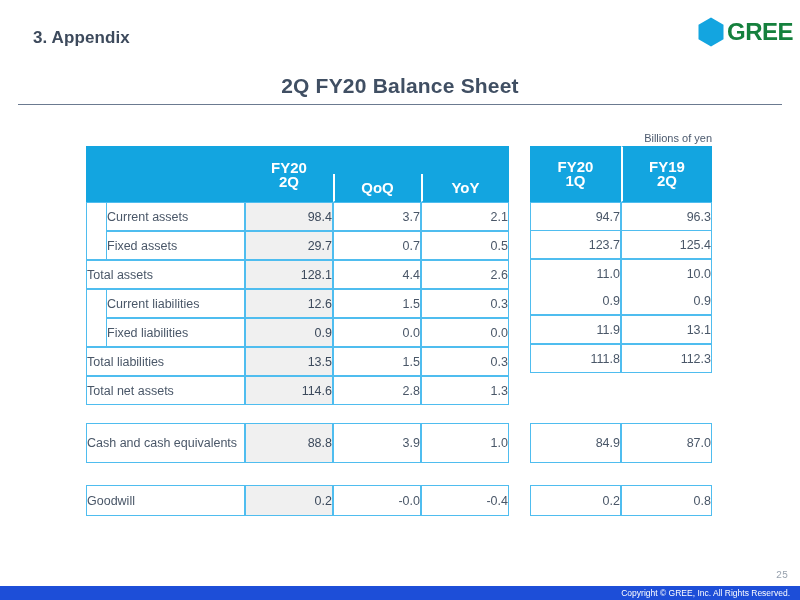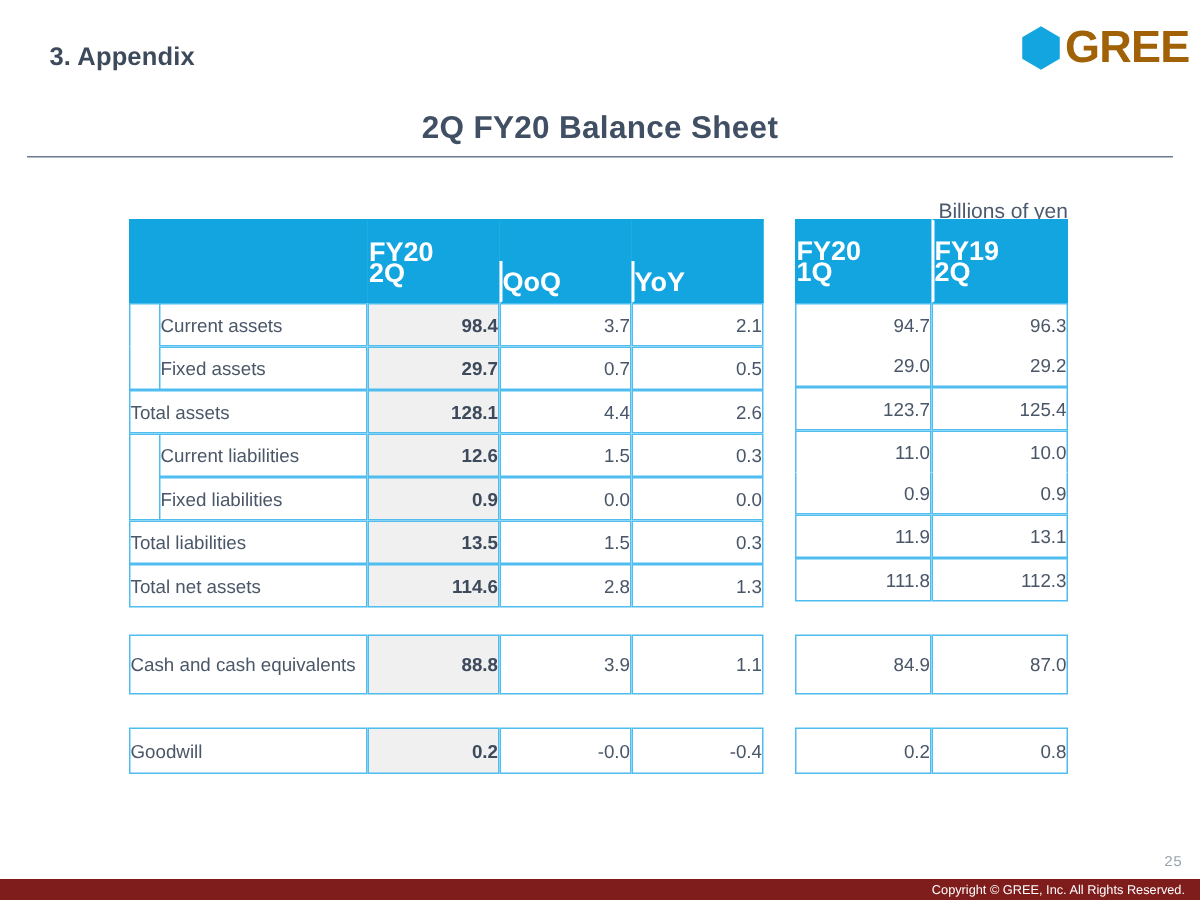--- a/index.html
+++ b/index.html
@@ -39,23 +39,23 @@
     display: flex;
     align-items: center;
     gap: 3px;
   }
   .logo-hex {
     width: 26px;
     height: 30px;
     display: block;
   }
   .logo-word {
-    font-size: 30px;
+    font-size: 24px;
     font-weight: bold;
-    color: #a16207;
+    color: #15803d;
     letter-spacing: -0.5px;
     line-height: 30px;
   }
 
   
   .slide-title {
     position: absolute;
     left: 0;
     top: 74px;
     width: 800px;
@@ -74,21 +74,21 @@
     background: #6b7a90;
   }
 
   
   .units-caption {
     position: absolute;
     left: 527px;
     top: 132px;
     width: 185px;
     text-align: right;
-    font-size: 14px;
+    font-size: 11px;
     color: #4c5a6e;
   }
 
   
   .tbl {
     position: absolute;
     border-collapse: separate;
     border-spacing: 0;
     font-size: 12.5px;
     color: #4a5768;
@@ -99,22 +99,22 @@
     padding: 0;
     height: 27px;
     vertical-align: middle;
     background: #ffffff;
   }
   .hdr {
     background: #13a5e0 !important;
     border-color: #13a5e0 !important;
     color: #ffffff;
     font-weight: bold;
-    text-align: left;
-    font-size: 18px;
+    text-align: center;
+    font-size: 15px;
     line-height: 14px;
   }
   .hdr-split {
     border-left: 2px solid #ffffff !important;
   }
   .hdr-blank {
     background: #13a5e0 !important;
     border-color: #13a5e0 !important;
   }
   .lbl {
@@ -127,21 +127,21 @@
     padding-left: 8px;
     line-height: 14px;
   }
   .num {
     text-align: right;
     padding-right: 9px;
     font-variant-numeric: tabular-nums;
   }
   .shaded {
     background: #f0f0f0 !important;
-    font-weight: bold;
+    font-weight: normal;
     color: #3d4a5c;
   }
   .indent-cell {
     border-right: none !important;
     background: #ffffff;
   }
   .sub-label {
     border-left: 1px solid #4fbdef !important;
   }
   .no-top {
@@ -170,21 +170,21 @@
     font-size: 10px;
     color: #9aa4b0;
     font-family: Liberation Mono, monospace;
   }
   .footer-bar {
     position: absolute;
     left: 0;
     bottom: 0;
     width: 800px;
     height: 14px;
-    background: #7f1d1d;
+    background: #1d4ed8;
   }
   .footer-text {
     position: absolute;
     right: 10px;
     top: 1px;
     font-size: 8.5px;
     color: #ffffff;
     line-height: 12px;
   }
 </style>
@@ -293,24 +293,20 @@
       <td class="hdr hdr-split" style="height:54px">
         <div>FY19</div>
         <div>2Q</div>
       </td>
     </tr>
     <tr>
       <td class="num no-bottom">94.7</td>
       <td class="num no-bottom">96.3</td>
     </tr>
     <tr>
-      <td class="num no-top">29.0</td>
-      <td class="num no-top">29.2</td>
-    </tr>
-    <tr>
       <td class="num">123.7</td>
       <td class="num">125.4</td>
     </tr>
     <tr>
       <td class="num no-bottom">11.0</td>
       <td class="num no-bottom">10.0</td>
     </tr>
     <tr>
       <td class="num no-top">0.9</td>
       <td class="num no-top">0.9</td>
@@ -331,21 +327,21 @@
       <col style="width:159px">
       <col style="width:88px">
       <col style="width:88px">
       <col style="width:88px">
     </colgroup>
   <tbody>
     <tr class="cash-row">
       <td class="lbl-wrap">Cash and cash equivalents</td>
       <td class="num shaded">88.8</td>
       <td class="num">3.9</td>
-      <td class="num">1.1</td>
+      <td class="num">1.0</td>
     </tr>
   </tbody>
 </table>
 
 <table class="tbl" id="tbl-right-cash">
   <colgroup>
       <col style="width:91px">
       <col style="width:91px">
     </colgroup>
   <tbody>

